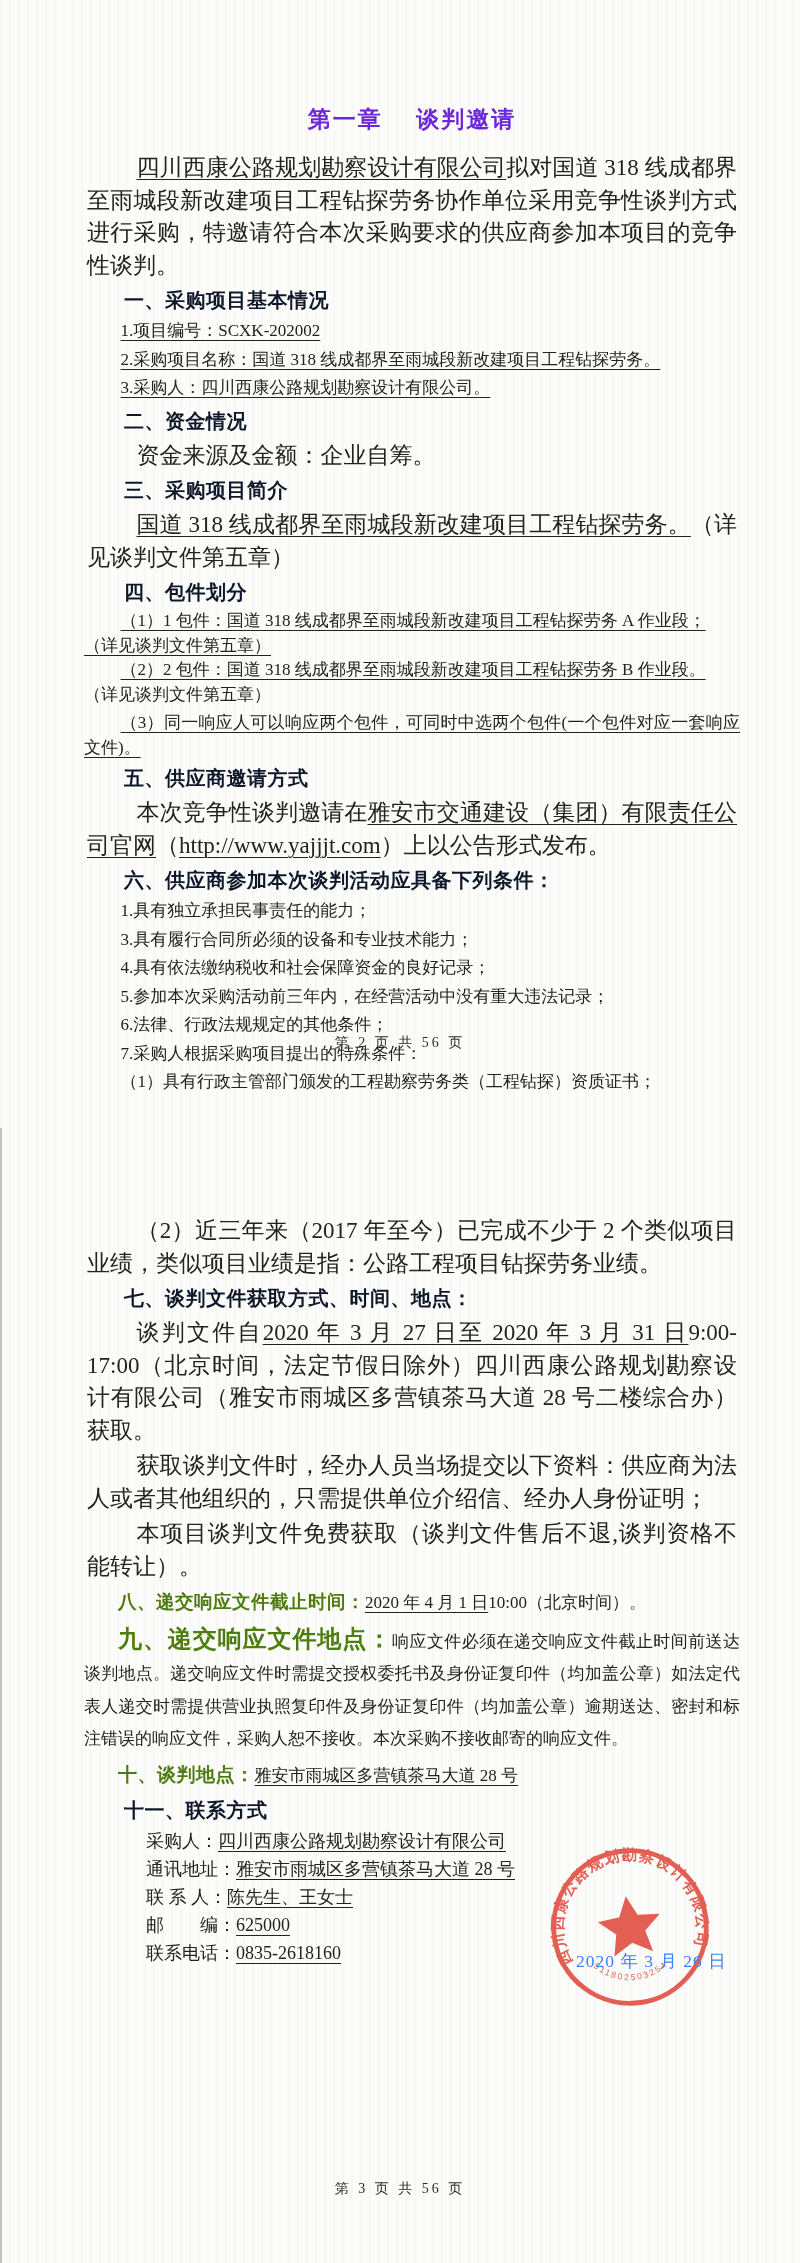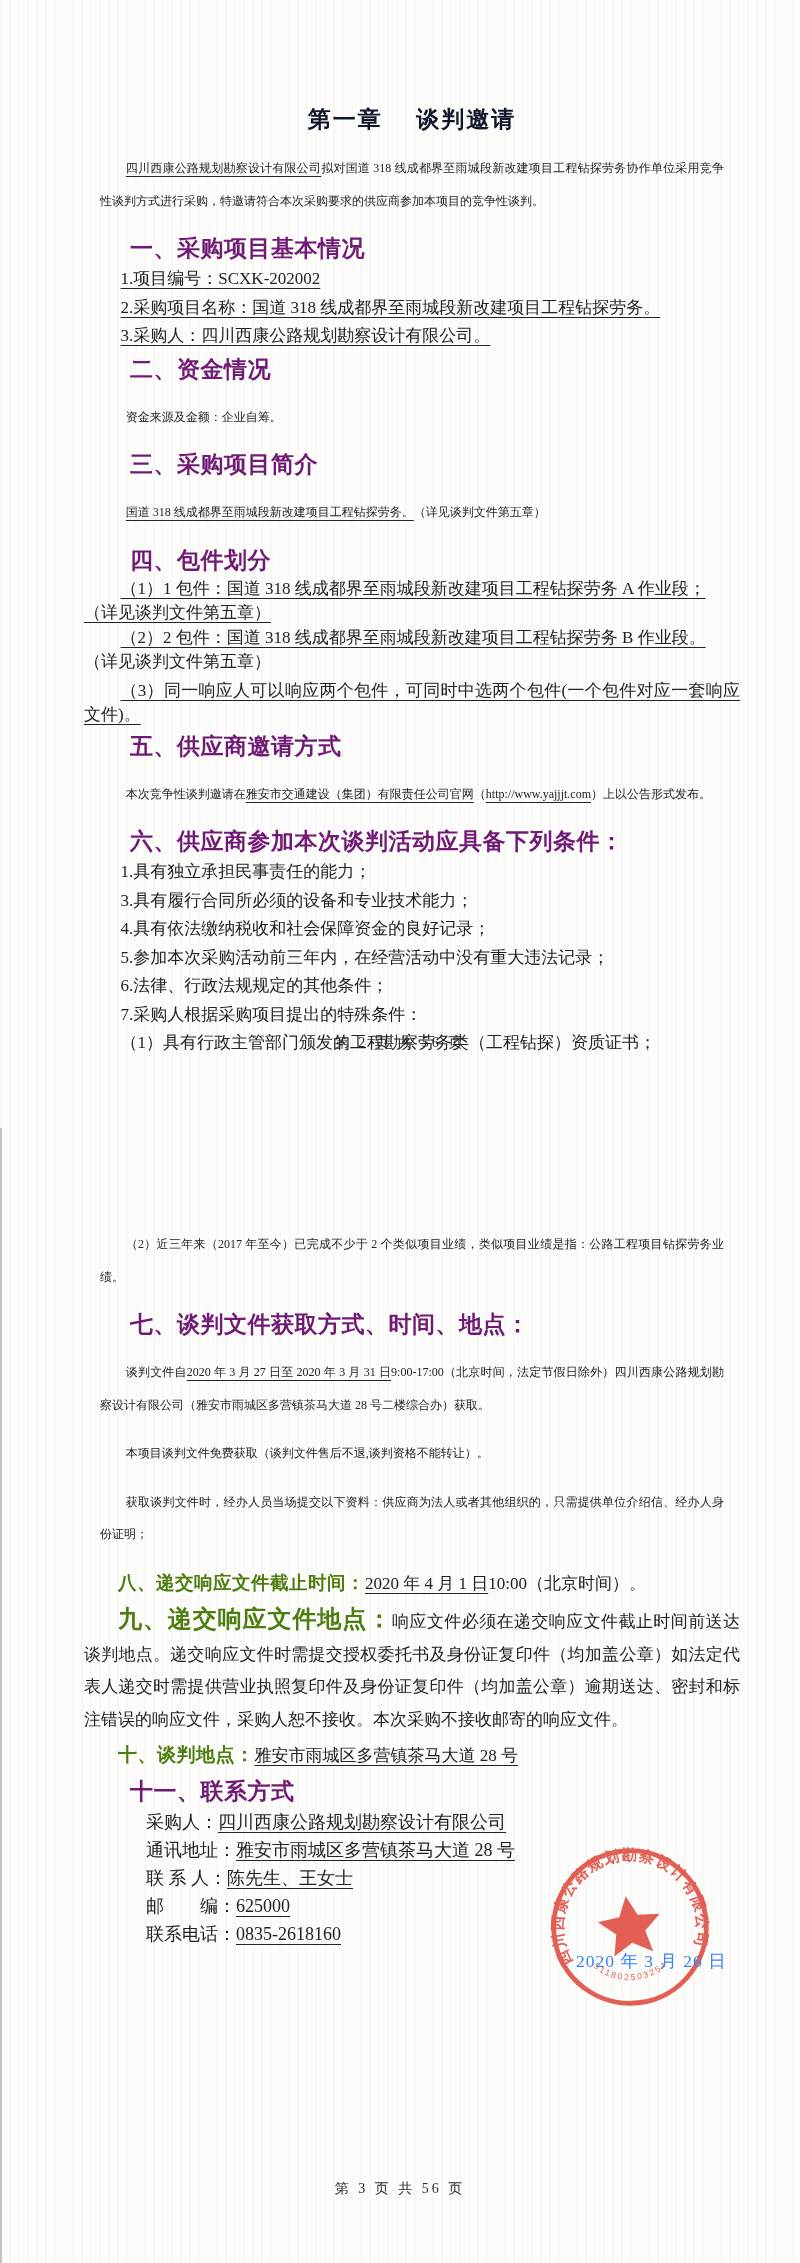--- a/index.html
+++ b/index.html
@@ -11,29 +11,29 @@
       rgba(255,255,255,0) 2px, rgba(255,255,255,0) 9px);
     font-family:"Liberation Serif","DejaVu Serif",serif;
     color:#1f1f1f;
   }
   .content{position:absolute;left:84px;width:656px;}
   #content1{top:102px;}
   #content2{top:1212px;}
   .doc-title{
     text-align:center;font-family:"Liberation Sans","DejaVu Sans",sans-serif;
     font-weight:bold;font-size:23px;line-height:34px;letter-spacing:2px;
-    margin:0 0 16px 0;color:#0f172a;
+    margin:0 0 16px 0;color:#6d28d9;
   }
   .para{
-    font-size:12px;line-height:32.5px;margin:16px;
+    font-size:23px;line-height:32.5px;margin:3px;
     text-align:justify;text-indent:2.15em;color:#222;
   }
   .heading{
     font-family:"Liberation Sans","DejaVu Sans",sans-serif;
-    font-weight:bold;font-size:23px;line-height:31px;color:#701a75;
+    font-weight:bold;font-size:20px;line-height:31px;color:#0f172a;
     margin:3px 0 1px 0;text-indent:2em;letter-spacing:0.5px;
   }
   .uline{text-decoration:underline;text-underline-offset:4px;text-decoration-thickness:1px;}
   .list-line{font-size:17px;line-height:28.5px;margin:0;text-indent:2.15em;color:#222;text-align:justify;}
   .hang{ text-indent:0; }
   .inline-head{
     font-family:Liberation Sans, sans-serif;
     font-weight:bold;color:#4d7c0f;letter-spacing:0.5px;
   }
   .mixed{font-size:17px;line-height:32.5px;margin:3px 0 1px 0;text-indent:2em;text-align:justify;color:#222;}
@@ -99,22 +99,22 @@
 </div>
 
 <div class="page-footer" id="footer1">第 2 页 共 56 页</div>
 
 <div class="content" id="content2">
 
   <p class="para">（2）近三年来（2017 年至今）已完成不少于 2 个类似项目业绩，类似项目业绩是指：公路工程项目钻探劳务业绩。</p>
 
   <h2 class="heading">七、谈判文件获取方式、时间、地点：</h2>
   <p class="para"><span>谈判文件自</span><span class="uline">2020 年 3 月 27 日至 2020 年 3 月 31 日</span><span>9:00-17:00（北京时间，法定节假日除外）四川西康公路规划勘察设计有限公司（雅安市雨城区多营镇茶马大道 28 号二楼综合办）获取。</span></p>
+  <p class="para">获取谈判文件时，经办人员当场提交以下资料：供应商为法人或者其他组织的，只需提供单位介绍信、经办人身份证明；</p>
   <p class="para">本项目谈判文件免费获取（谈判文件售后不退,谈判资格不能转让）。</p>
-  <p class="para">获取谈判文件时，经办人员当场提交以下资料：供应商为法人或者其他组织的，只需提供单位介绍信、经办人身份证明；</p>
 
   <p class="mixed"><span class="inline-head" style="font-size:18.5px">八、递交响应文件截止时间：</span><span class="uline">2020 年 4 月 1 日</span><span>10:00（北京时间）。</span></p>
 
   <p class="mixed"><span class="inline-head" style="font-size:24px">九、递交响应文件地点：</span><span>响应文件必须在递交响应文件截止时间前送达谈判地点。递交响应文件时需提交授权委托书及身份证复印件（均加盖公章）如法定代表人递交时需提供营业执照复印件及身份证复印件（均加盖公章）逾期送达、密封和标注错误的响应文件，采购人恕不接收。本次采购不接收邮寄的响应文件。</span></p>
 
   <p class="mixed"><span class="inline-head" style="font-size:19px">十、谈判地点：</span><span class="uline">雅安市雨城区多营镇茶马大道 28 号</span></p>
 
   <h2 class="heading">十一、联系方式</h2>
 
   <p class="contact-row"><span>采购人：</span><span class="uline">四川西康公路规划勘察设计有限公司</span></p>

